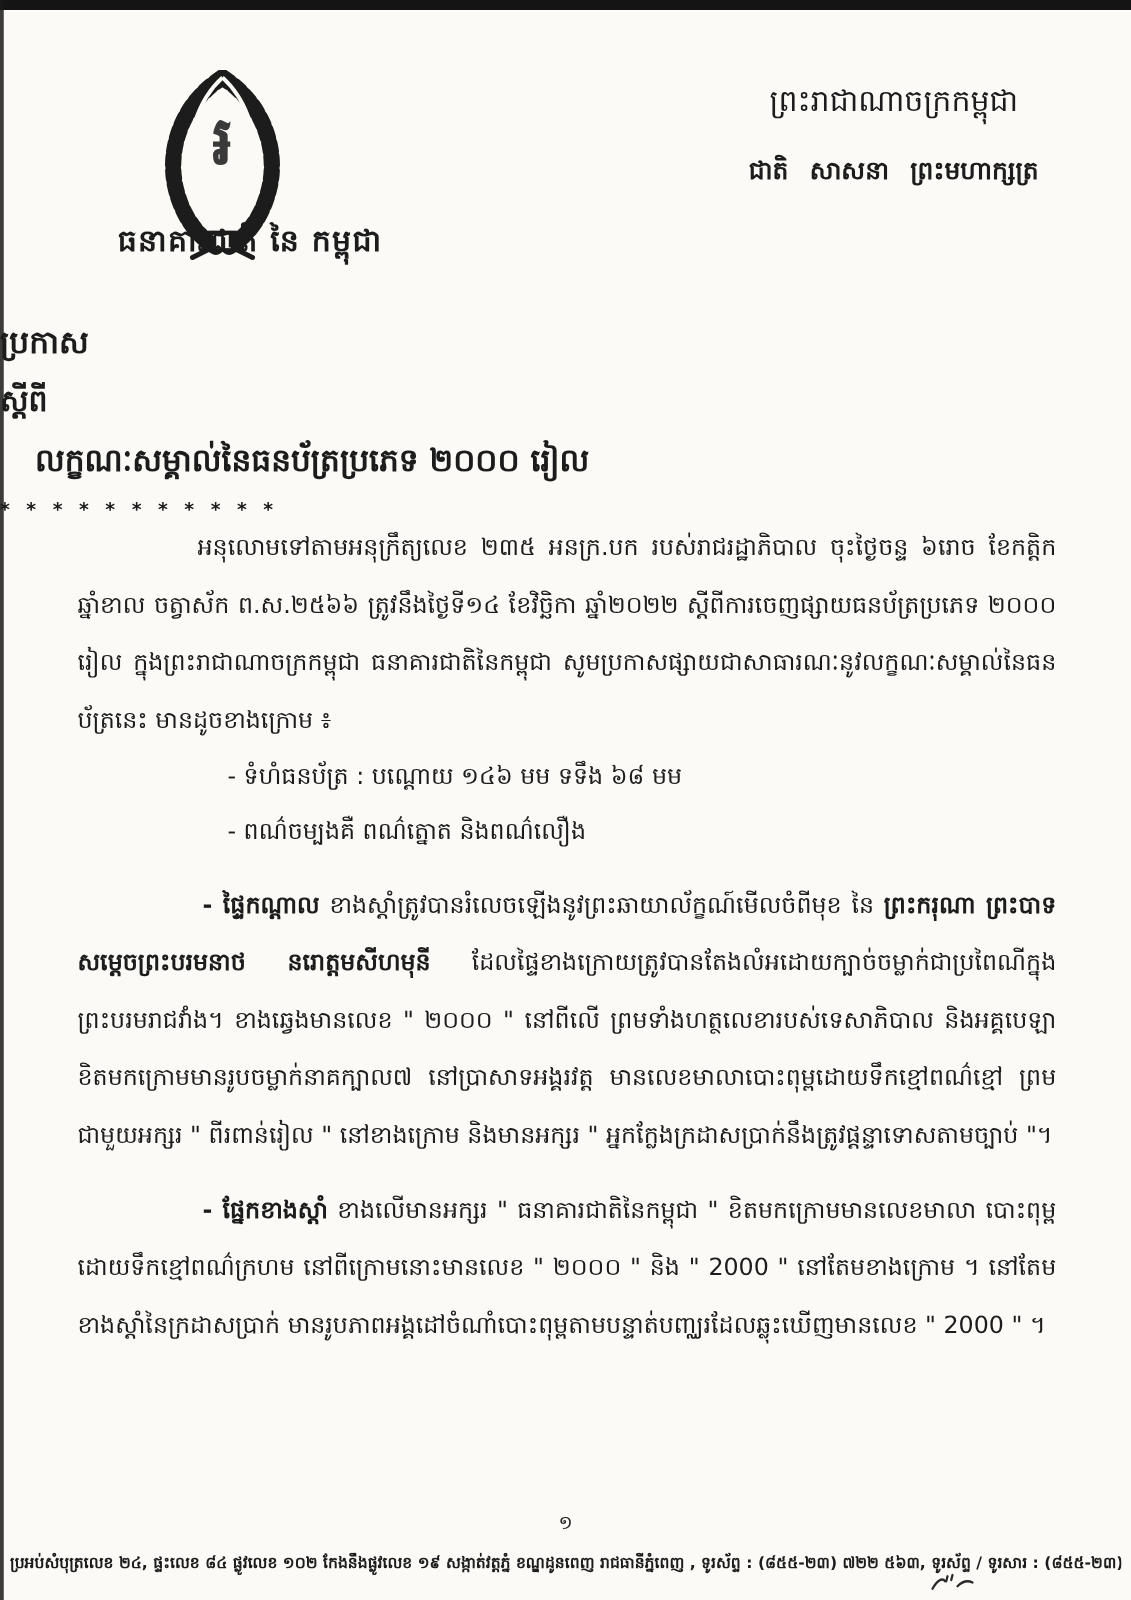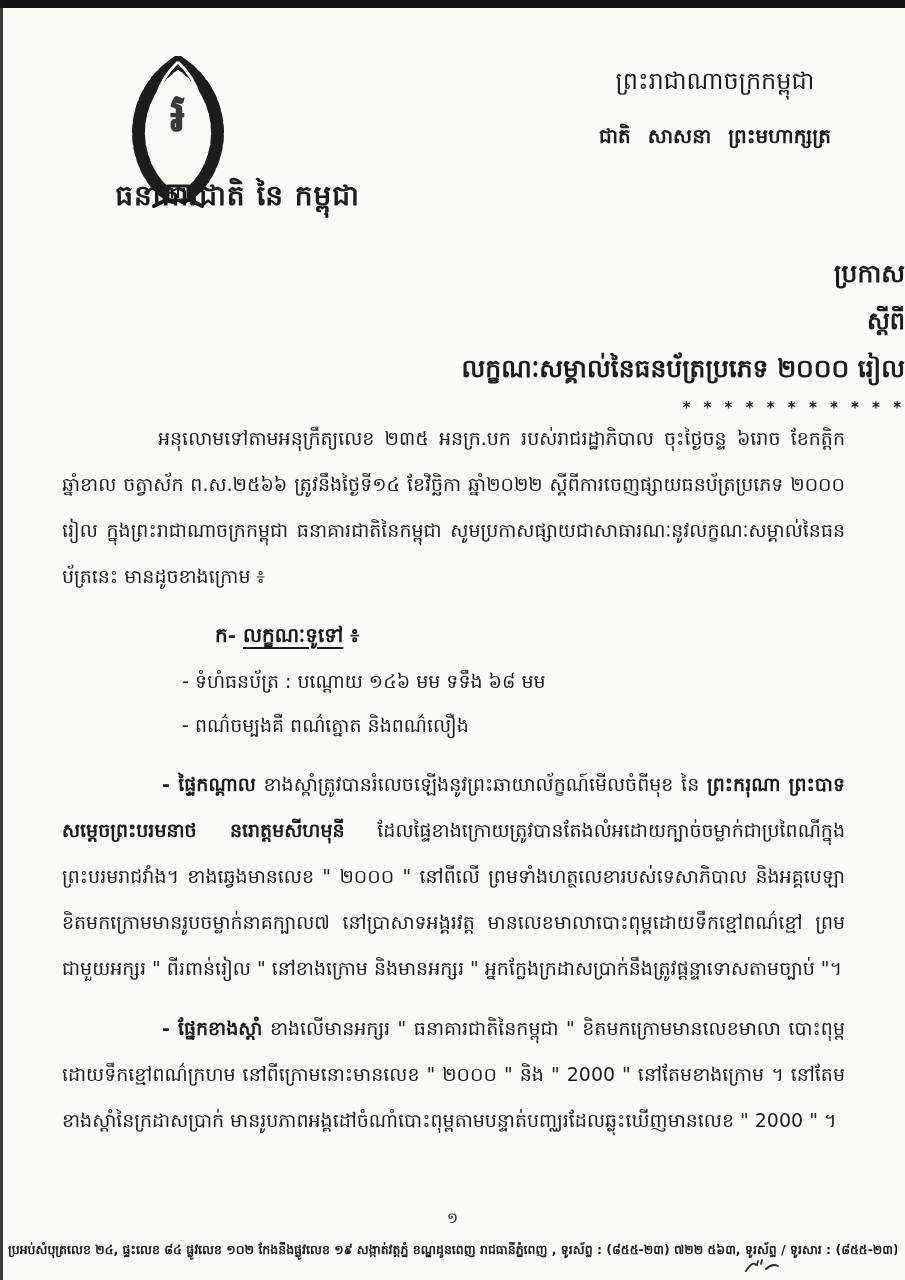--- a/index.html
+++ b/index.html
@@ -24,36 +24,36 @@
   .logo {
     position:absolute; left:118px; top:56px; width:120px; height:152px;
   }
   .logo svg { width:100%; height:100%; }
   .logo .logo-symbol {
     position:absolute; left:0; top:30px; width:120px; text-align:center;
     font-size:54px; font-weight:bold; color:#3a3a3a; line-height:1;
   }
   .bank-name {
     position:absolute; left:40px; top:178px; width:320px;
-    text-align:right; font-size:28px; font-weight:bold; letter-spacing:1px;
+    text-align:center; font-size:24px; font-weight:bold; letter-spacing:1px;
   }
   .ref-line {
     position:absolute; left:95px; top:247px; width:330px;
     font-size:17px; border-bottom:2px dotted #1c1c1c; padding-bottom:2px;
     white-space:nowrap; overflow:hidden;
   }
   .ref-line .ref-number { font-style:italic; }
   .kingdom {
     position:absolute; left:555px; top:66px; width:320px; text-align:center;
   }
   .kingdom .k1 { font-size:24px; font-weight:normal; }
   .kingdom .k2 { font-size:20px; font-weight:bold; margin-top:22px; word-spacing:10px; }
 
   
-  .title-block { position:absolute; top:258px; left:0; width:905px; text-align:right; }
+  .title-block { position:absolute; top:258px; left:0; width:905px; text-align:left; }
   .title-block .t1 { font-size:25px; font-weight:bold; }
   .title-block .t2 { font-size:24px; font-weight:bold; margin-top:12px; }
   .title-block .t3 { font-size:25px; font-weight:bold; margin-top:12px;padding-left:28px; }
   .title-block .stars { font-size:15px; font-weight:bold; letter-spacing:4px; margin-top:10px; }
 
   
   .content {
     position:absolute; top:415px; left:62px; width:783px; height:770px;
     font-size:19px; line-height:46px; text-align:justify; overflow:hidden;
   }
@@ -110,25 +110,20 @@
   <div class="title-block">
     <div class="t1">ប្រកាស</div>
     <div class="t2">ស្តីពី</div>
     <div class="t3">លក្ខណៈសម្គាល់នៃធនប័ត្រប្រភេទ ២០០០ រៀល</div>
     <div class="stars">* * * * * * * * * * *</div>
   </div>
 
   <main class="content">
     <p class="intro">អនុលោមទៅតាមអនុក្រឹត្យលេខ ២៣៥ អនក្រ.បក របស់រាជរដ្ឋាភិបាល ចុះថ្ងៃចន្ទ ៦រោច ខែកត្តិក ឆ្នាំខាល ចត្វាស័ក ព.ស.២៥៦៦ ត្រូវនឹងថ្ងៃទី១៤ ខែវិច្ឆិកា ឆ្នាំ២០២២ ស្តីពីការចេញផ្សាយធនប័ត្រប្រភេទ ២០០០ រៀល ក្នុងព្រះរាជាណាចក្រកម្ពុជា ធនាគារជាតិនៃកម្ពុជា សូមប្រកាសផ្សាយជាសាធារណៈនូវលក្ខណៈសម្គាល់នៃធនប័ត្រនេះ មានដូចខាងក្រោម ៖</p>
 
-    <h3 class="sec">
-      <span>ក-</span>
-      <span class="u">លក្ខណៈទូទៅ</span>
-      <span>៖</span>
-    </h3>
     <p class="item">- ទំហំធនប័ត្រ : បណ្តោយ ១៤៦ មម ទទឹង ៦៨ មម</p>
     <p class="item">- ពណ៌ចម្បងគឺ ពណ៌ត្នោត និងពណ៌លឿង</p>
 
 
     <p class="para">
       <span class="b">- ផ្ទៃកណ្តាល</span><span> ខាងស្តាំត្រូវបានរំលេចឡើងនូវព្រះឆាយាល័ក្ខណ៍មើលចំពីមុខ នៃ </span><span class="b">ព្រះករុណា ព្រះបាទ សម្តេចព្រះបរមនាថ នរោត្តមសីហមុនី</span><span> ដែលផ្ទៃខាងក្រោយត្រូវបានតែងលំអដោយក្បាច់ចម្លាក់ជាប្រពៃណីក្នុងព្រះបរមរាជវាំង។ ខាងឆ្វេងមានលេខ " ២០០០ " នៅពីលើ ព្រមទាំងហត្ថលេខារបស់ទេសាភិបាល និងអគ្គបេឡា ខិតមកក្រោមមានរូបចម្លាក់នាគក្បាល៧ នៅប្រាសាទអង្គរវត្ត មានលេខមាលាបោះពុម្ពដោយទឹកខ្មៅពណ៌ខ្មៅ ព្រមជាមួយអក្សរ " ពីរពាន់រៀល " នៅខាងក្រោម និងមានអក្សរ " អ្នកក្លែងក្រដាសប្រាក់នឹងត្រូវផ្តន្ទាទោសតាមច្បាប់ "។</span>
     </p>
 
     <p class="para">
       <span class="b">- ផ្នែកខាងស្តាំ</span><span> ខាងលើមានអក្សរ " ធនាគារជាតិនៃកម្ពុជា " ខិតមកក្រោមមានលេខមាលា បោះពុម្ពដោយទឹកខ្មៅពណ៌ក្រហម នៅពីក្រោមនោះមានលេខ " ២០០០ " និង " 2000 " នៅតែមខាងក្រោម ។ នៅតែមខាងស្តាំនៃក្រដាសប្រាក់ មានរូបភាពអង្គដៅចំណាំបោះពុម្ពតាមបន្ទាត់បញ្ឈរដែលឆ្លុះឃើញមានលេខ " 2000 " ។</span>

